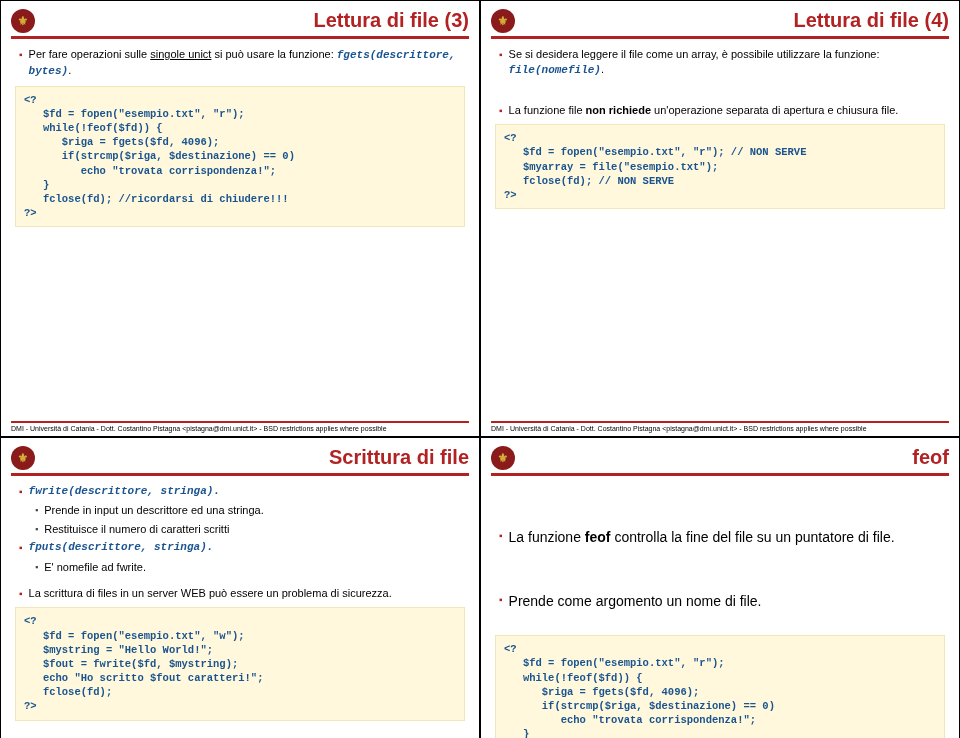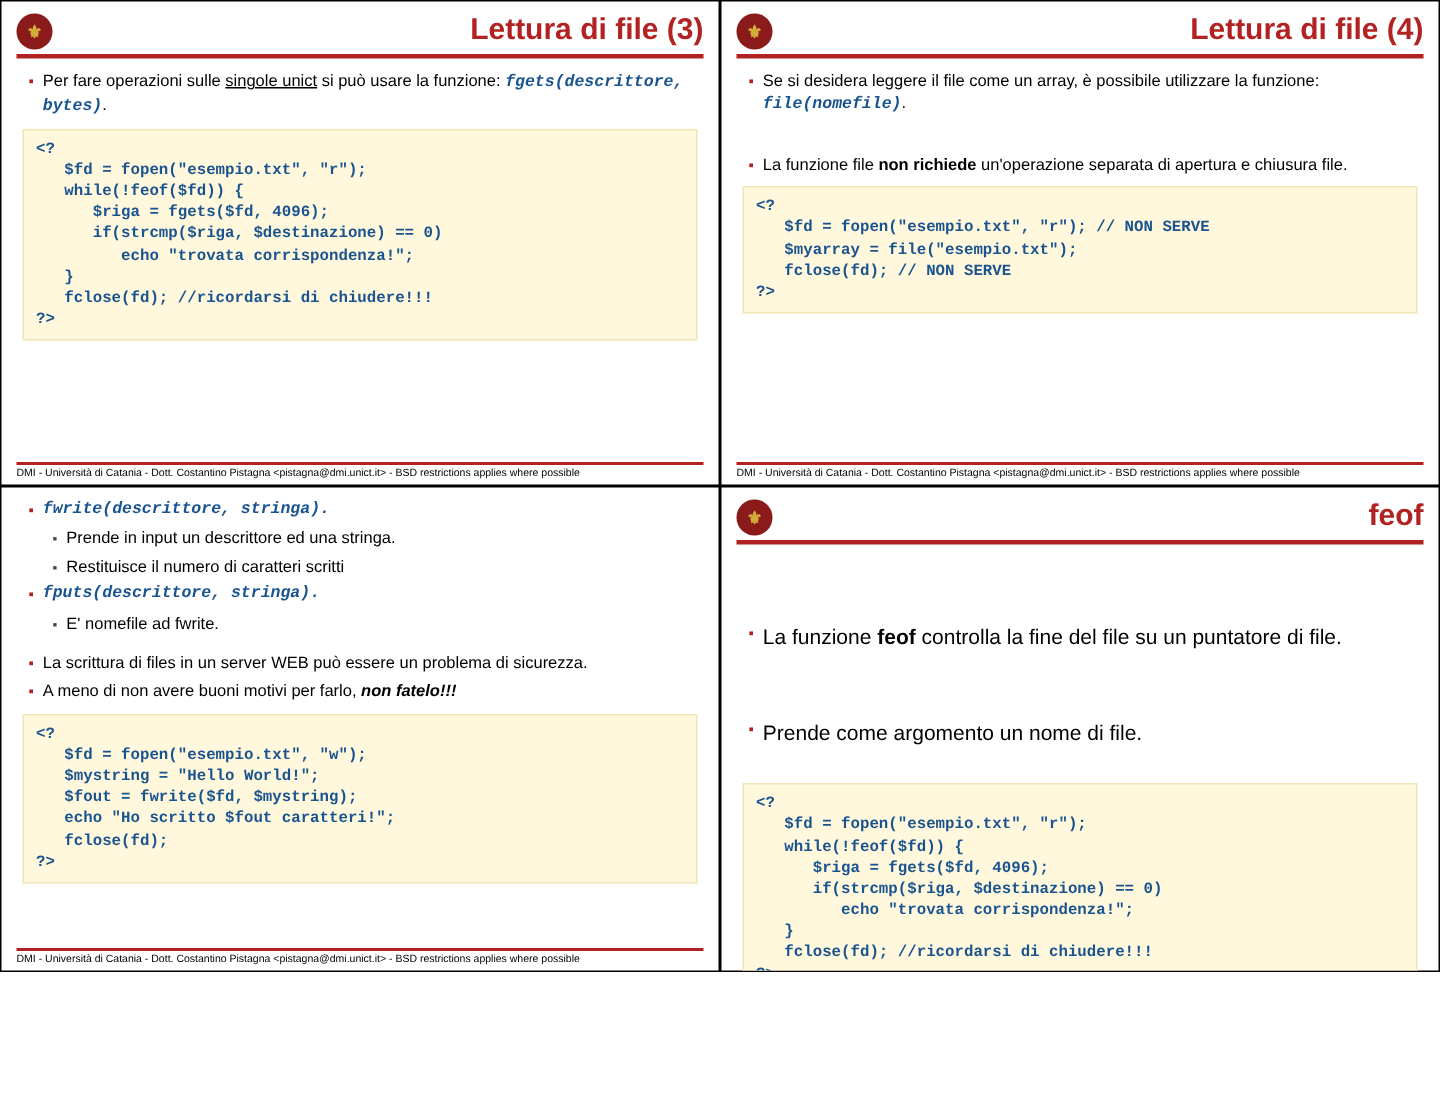--- a/index.html
+++ b/index.html
@@ -1,18 +1,18 @@
 <!DOCTYPE html>
 <html><head>
 <meta charset="utf-8">
 <style>
   * { box-sizing: border-box; margin: 0; padding: 0; }
   body { background: #fff; font-family: Arial, Helvetica, sans-serif; width: 960px; }
   .grid { display: grid; grid-template-columns: 1fr 1fr; gap: 0; }
-  .slide { border: 1px solid #000; padding: 8px 10px 4px 10px; position: relative; height: 324px; display: flex; flex-direction: column; overflow: hidden; }
+  .slide { border: 1px solid #000; padding: 8px 10px 4px 10px; position: relative; height: 437px; display: flex; flex-direction: column; overflow: hidden; }
   .header { display: flex; justify-content: space-between; align-items: flex-start; border-bottom: 3px solid #b22222; padding-bottom: 3px; margin-bottom: 8px; }
   .logo { width: 24px; height: 24px; border-radius: 50%; background: #8b1a1a; display: flex; align-items: center; justify-content: center; color: #d4af37; font-size: 12px; font-weight: bold; flex-shrink: 0; }
   .logo::after { content: "⚜"; }
   .title { color: #b22222; font-size: 20px; font-weight: bold; text-align: right; flex: 1; padding-left: 10px; }
   .content { flex: 1; font-size: 11px; line-height: 1.4; color: #000; }
   .bullet { display: flex; margin-bottom: 4px; padding-left: 8px; }
   .bullet::before { content: "▪"; color: #b22222; margin-right: 6px; font-size: 10px; flex-shrink: 0; margin-top: 1px; }
   .sub-bullet { display: flex; margin-bottom: 3px; padding-left: 24px; }
   .sub-bullet::before { content: "▪"; color: #444; margin-right: 6px; font-size: 9px; flex-shrink: 0; margin-top: 1px; }
   .code-func { font-family: "Courier New", monospace; font-weight: bold; font-style: italic; color: #1a5490; }
@@ -73,44 +73,43 @@
       <div class="code-block">&lt;?
    $fd = fopen("esempio.txt", "r"); // NON SERVE
    $myarray = file("esempio.txt");
    fclose(fd); // NON SERVE
 ?&gt;</div>
     </div>
     <div class="footer">DMI - Università di Catania - Dott. Costantino Pistagna &lt;pistagna@dmi.unict.it&gt; - BSD restrictions applies where possible</div>
   </div>
 
   <div class="slide">
+    <div class="header">
+      <div class="logo"></div>
+      <div class="title">Scrittura di file</div>
+    </div>
     <div class="content">
       <div class="bullet">
         <span class="code-func">fwrite(descrittore, stringa).</span>
       </div>
       <div class="sub-bullet">
         <span>Prende in input un descrittore ed una stringa.</span>
       </div>
       <div class="sub-bullet">
         <span>Restituisce il numero di caratteri scritti</span>
       </div>
       <div class="bullet">
         <span class="code-func">fputs(descrittore, stringa).</span>
       </div>
       <div class="sub-bullet">
         <span>E' nomefile ad fwrite.</span>
       </div>
       <div style="height:8px"></div>
       <div class="bullet">
         <span>La scrittura di files in un server WEB può essere un problema di sicurezza.</span>
-      </div>
-      <div class="bullet">
-        <span>
-          <span>A meno di non avere buoni motivi per farlo, </span><span class="em">non fatelo!!!</span>
-        </span>
       </div>
       <div class="code-block">&lt;?
    $fd = fopen("esempio.txt", "w");
    $mystring = "Hello World!";
    $fout = fwrite($fd, $mystring);
    echo "Ho scritto $fout caratteri!";
    fclose(fd);
 ?&gt;</div>
     </div>
     <div class="footer">DMI - Università di Catania - Dott. Costantino Pistagna &lt;pistagna@dmi.unict.it&gt; - BSD restrictions applies where possible</div>

